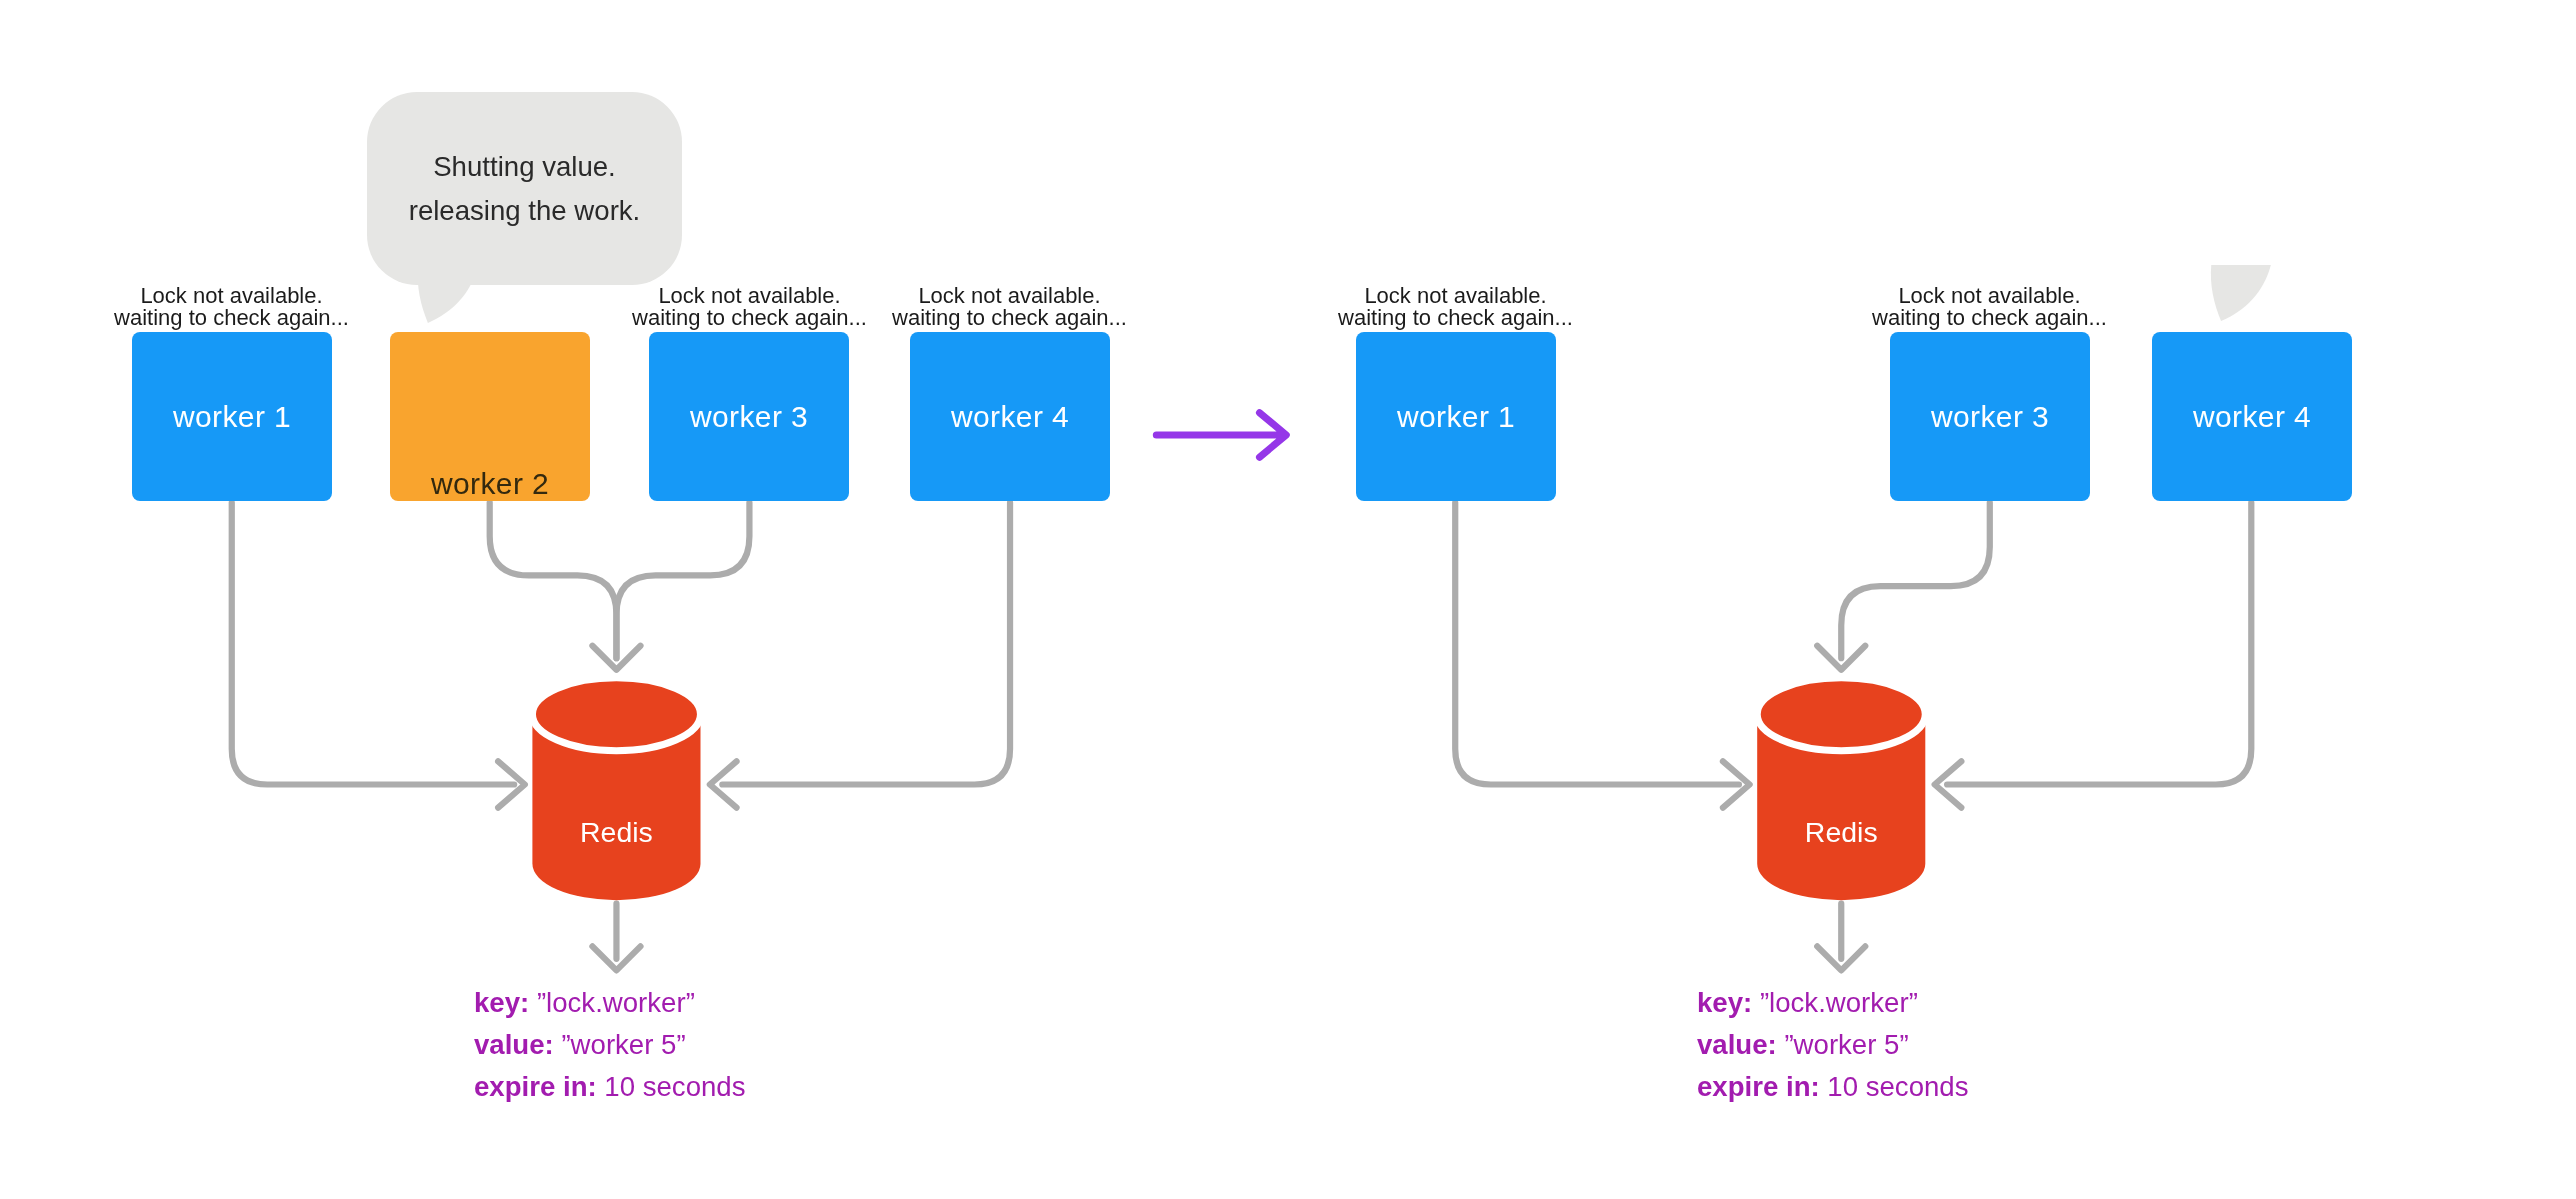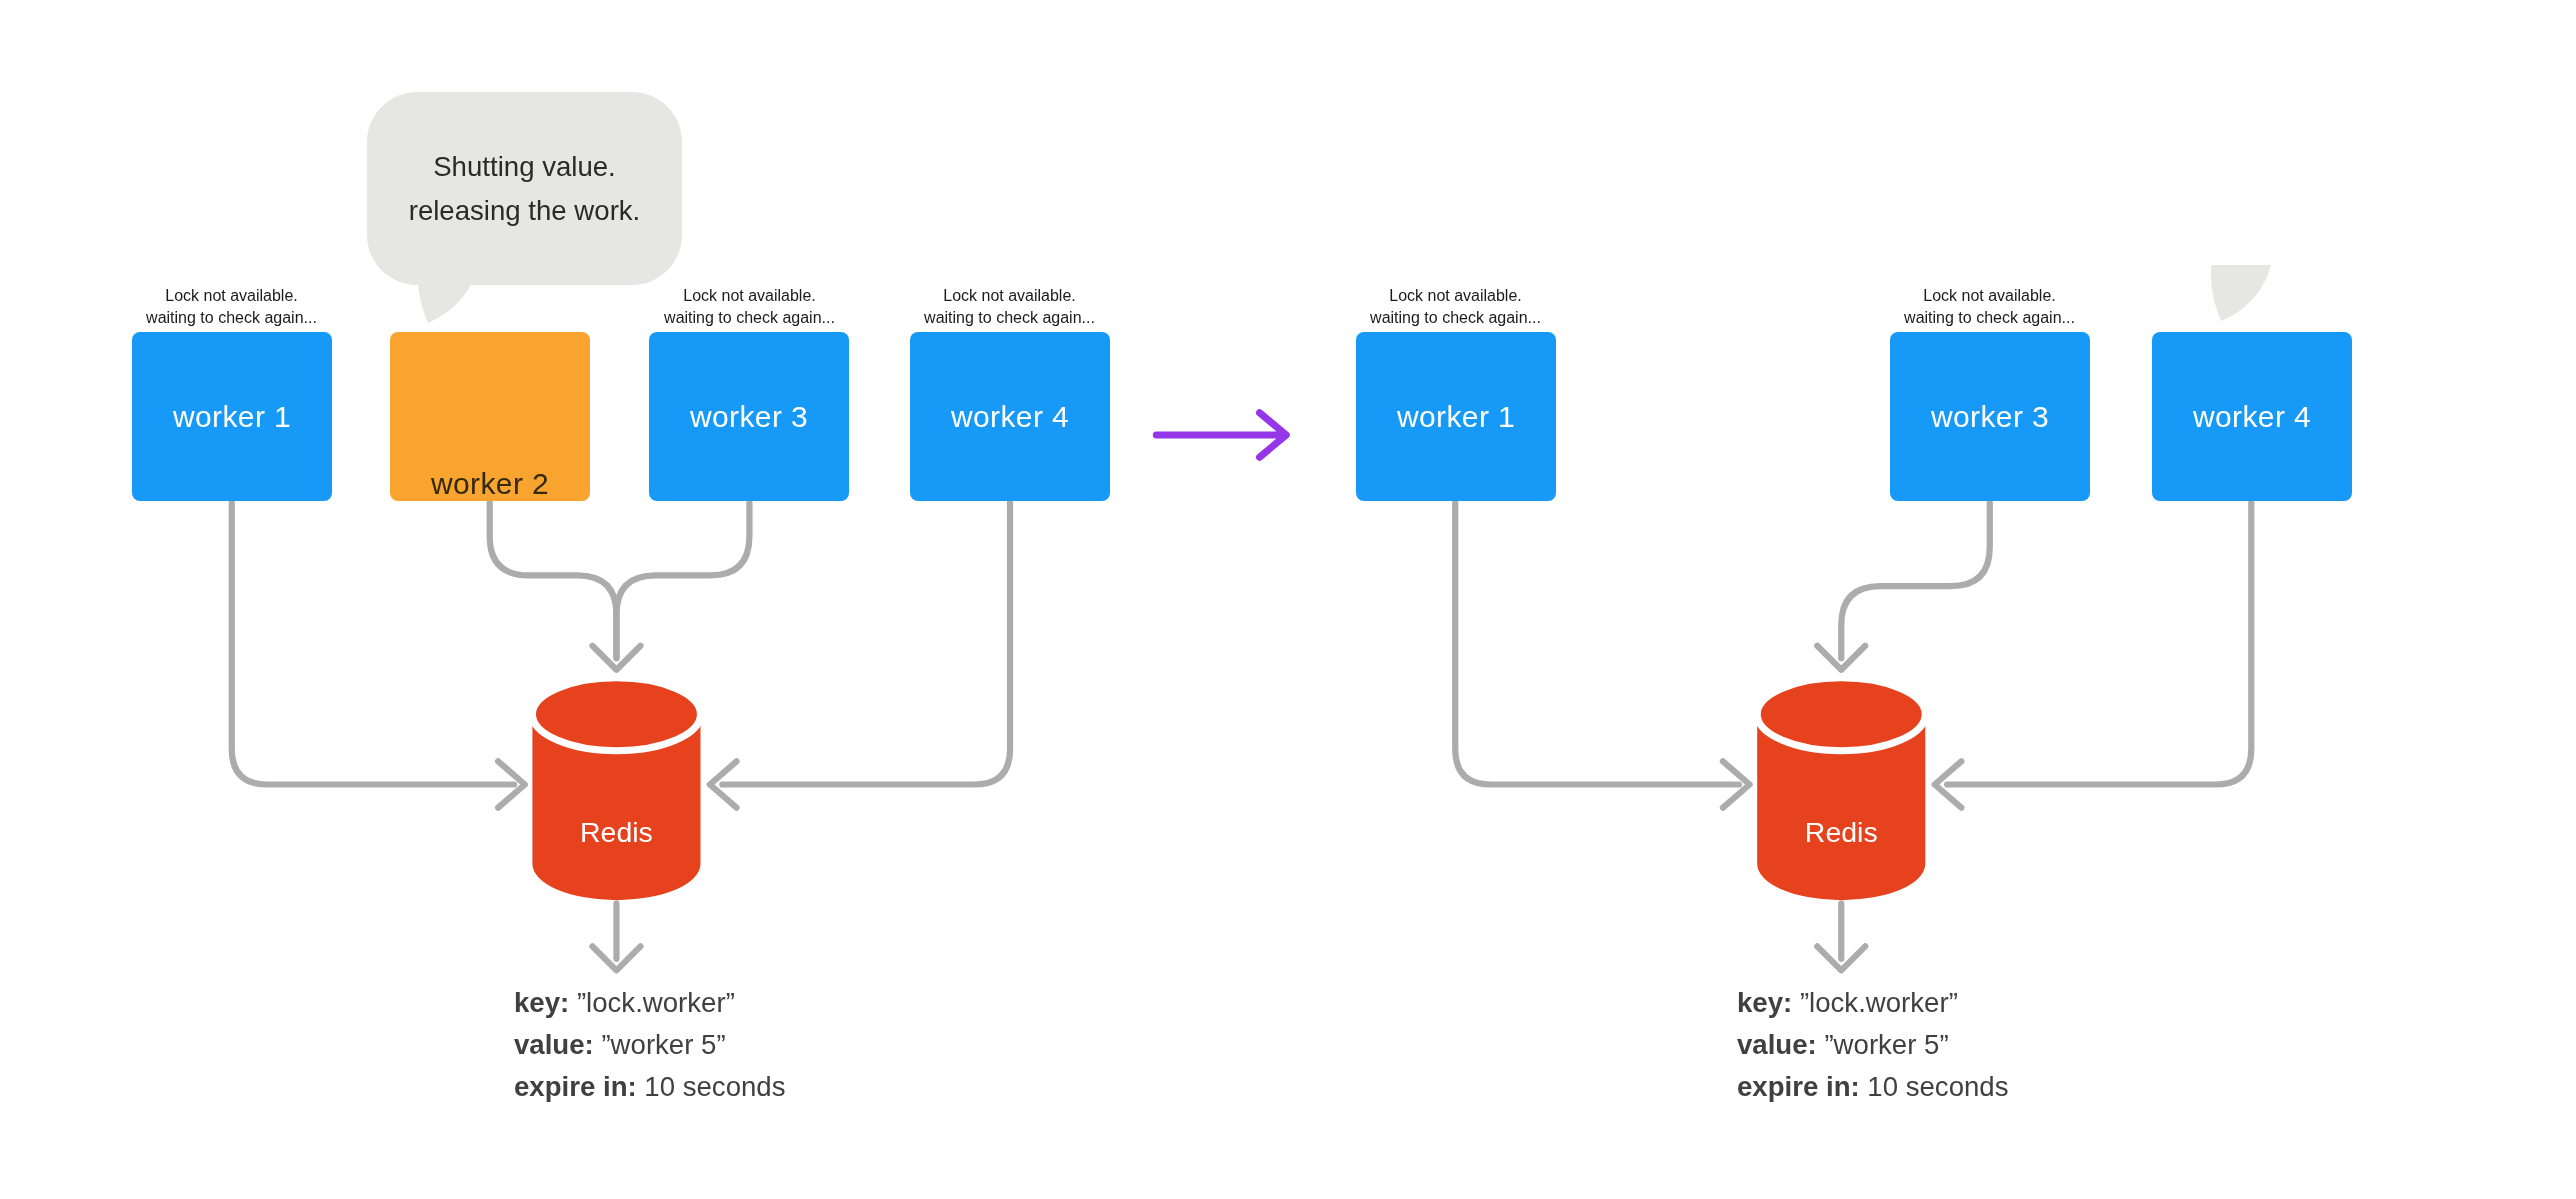--- a/index.html
+++ b/index.html
@@ -12,31 +12,31 @@
   .worker{
     position:absolute;width:200px;height:169px;border-radius:8px;
     display:flex;align-items:center;justify-content:center;
     font-size:30px;font-weight:400;letter-spacing:0.4px;
   }
   .worker.blue{background:#1699F7;color:#ffffff;}
   .worker.orange{background:#F9A42E;color:#33290f;align-items:flex-end;}
   
   .caption{
     position:absolute;width:267px;text-align:center;
-    font-size:16px;line-height:22px;color:#1b1b1b;font-weight:400;
+    font-size:22px;line-height:22px;color:#1b1b1b;font-weight:400;
   }
   
   .bubble{
     position:absolute;background:#E6E6E4;border-radius:50px;
     display:flex;flex-direction:column;align-items:center;justify-content:center;
     font-size:27.6px;line-height:44px;color:#2a2a2a;text-align:center;
   }
   
   .record{
-    position:absolute;font-size:27.6px;line-height:42px;color:#404040;margin-left:40px;
+    position:absolute;font-size:27.6px;line-height:42px;color:#a21caf;
   }
   .record .lbl{font-weight:700;}
   svg text.redis-label{
     font-family:"Liberation Sans",sans-serif;font-size:32px;font-weight:500;fill:#ffffff;
   }
 </style>
 </head>
 <body>
 
 <div class="canvas">

